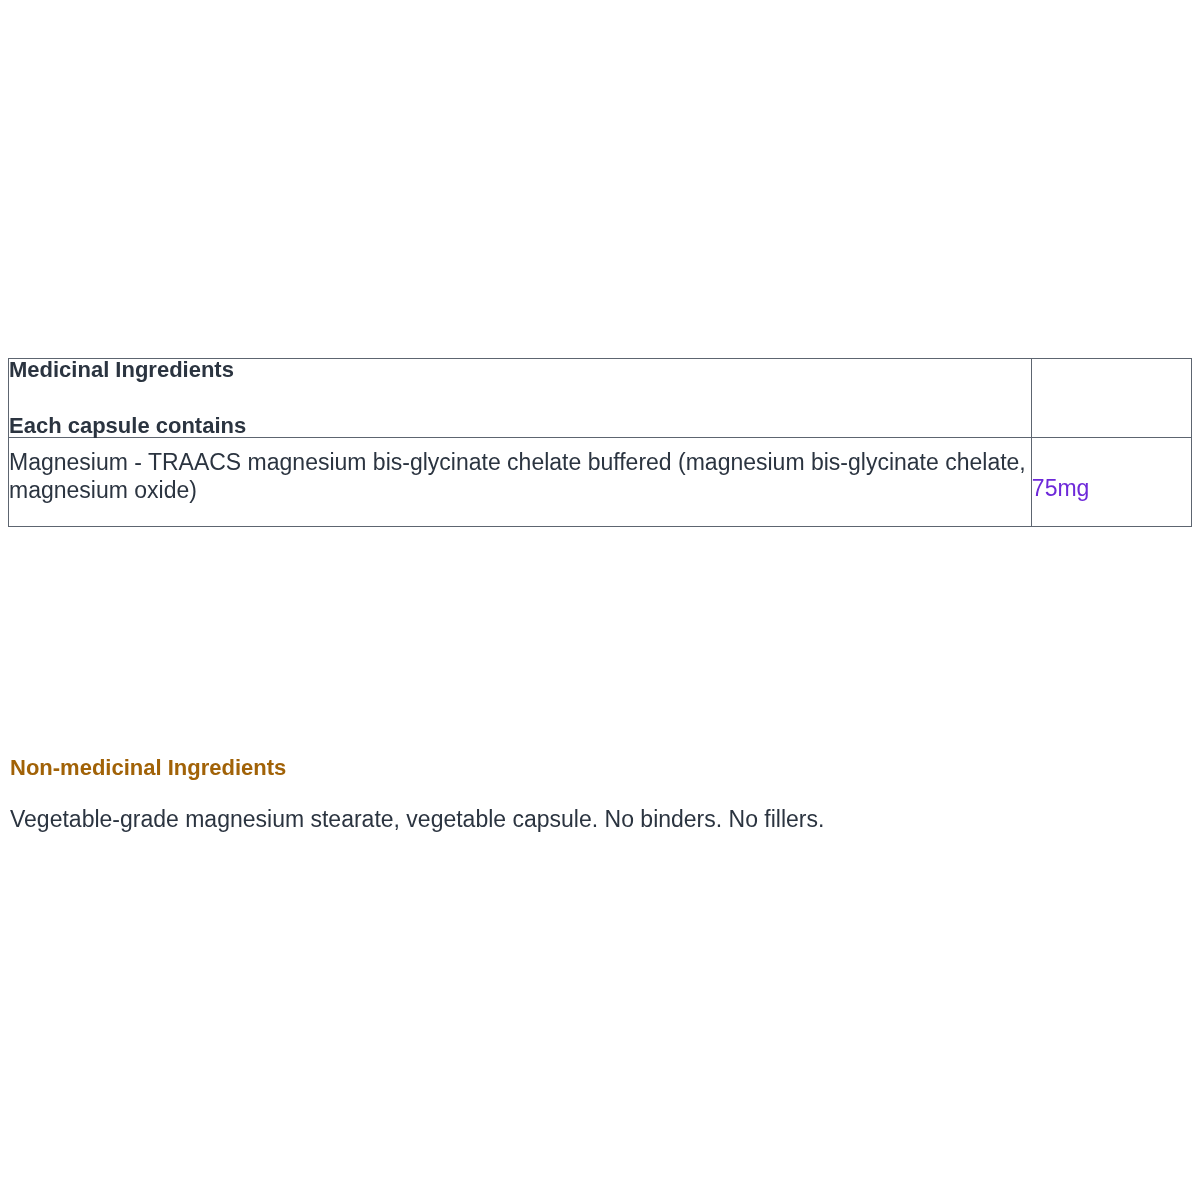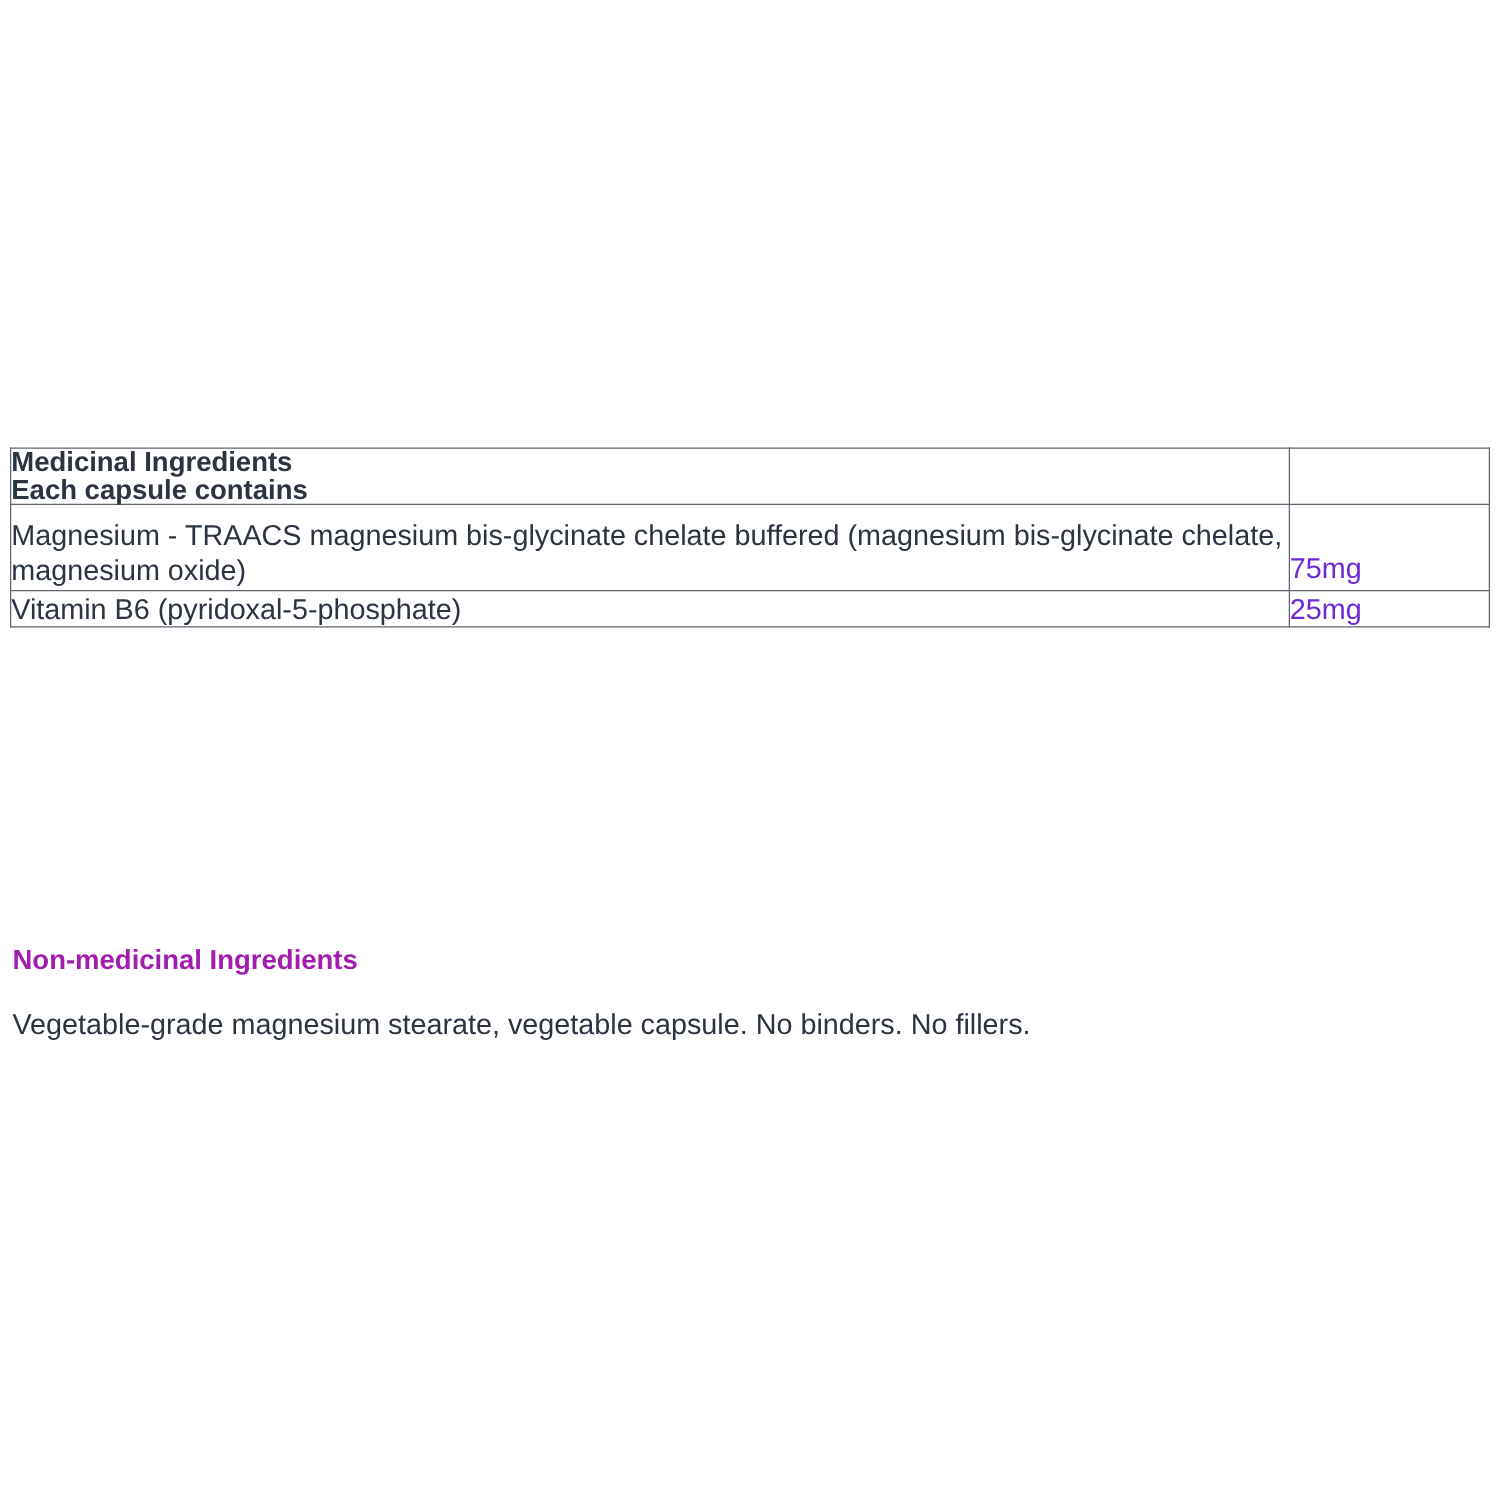--- a/index.html
+++ b/index.html
@@ -46,20 +46,21 @@
   .header-cell {
     padding: 26px 0 24px 10px;
   }
   .header-cell .hdr-line {
     font-weight: bold;
     font-size: 22px;
     line-height: 1.0;
     color: #2b3440;
   }
   .header-cell .hdr-line.second {
+    margin-top: 34px;
   }
 
   .header-blank {
     background: #ffffff;
   }
 
   .ing-name {
     font-size: 23px;
     line-height: 1.22;
     color: #2b3440;
@@ -69,33 +70,33 @@
     font-size: 23px;
     line-height: 1.22;
     color: #6d28d9;
     padding: 6px 8px 6px 8px;
     white-space: nowrap;
   }
 
   .row-tall .ing-name,
   .row-tall .ing-amount {
     padding-top: 10px;
-    padding-bottom: 2px;
+    padding-bottom: 22px;
   }
   .row-tall .ing-amount {
     padding-top: 36px;
   }
 
   .nonmed-title {
     position: absolute;
     left: 10px;
     top: 755px;
     font-size: 22px;
     font-weight: bold;
-    color: #a21caf;
+    color: #a16207;
   }
 
   .nonmed-body {
     position: absolute;
     left: 10px;
     top: 806px;
     font-size: 23px;
     color: #2b3440;
     text-align: right;
   }
@@ -118,24 +119,20 @@
         </td>
         <td class="header-blank"></td>
       </tr>
 
       <tr class="row-tall">
         <td class="ing-name">Magnesium - TRAACS magnesium bis-glycinate chelate buffered (magnesium bis-glycinate chelate, magnesium oxide)</td>
         <td class="ing-amount">75mg</td>
       </tr>
 
 
-      <tr>
-        <td class="ing-name">Vitamin B6 (pyridoxal-5-phosphate)</td>
-        <td class="ing-amount">25mg</td>
-      </tr>
 
     </tbody>
   </table>
 
   <div class="nonmed-title">Non-medicinal Ingredients</div>
   <div class="nonmed-body">Vegetable-grade magnesium stearate, vegetable capsule. No binders. No fillers.</div>
 
 </div>
 
 </body></html>

